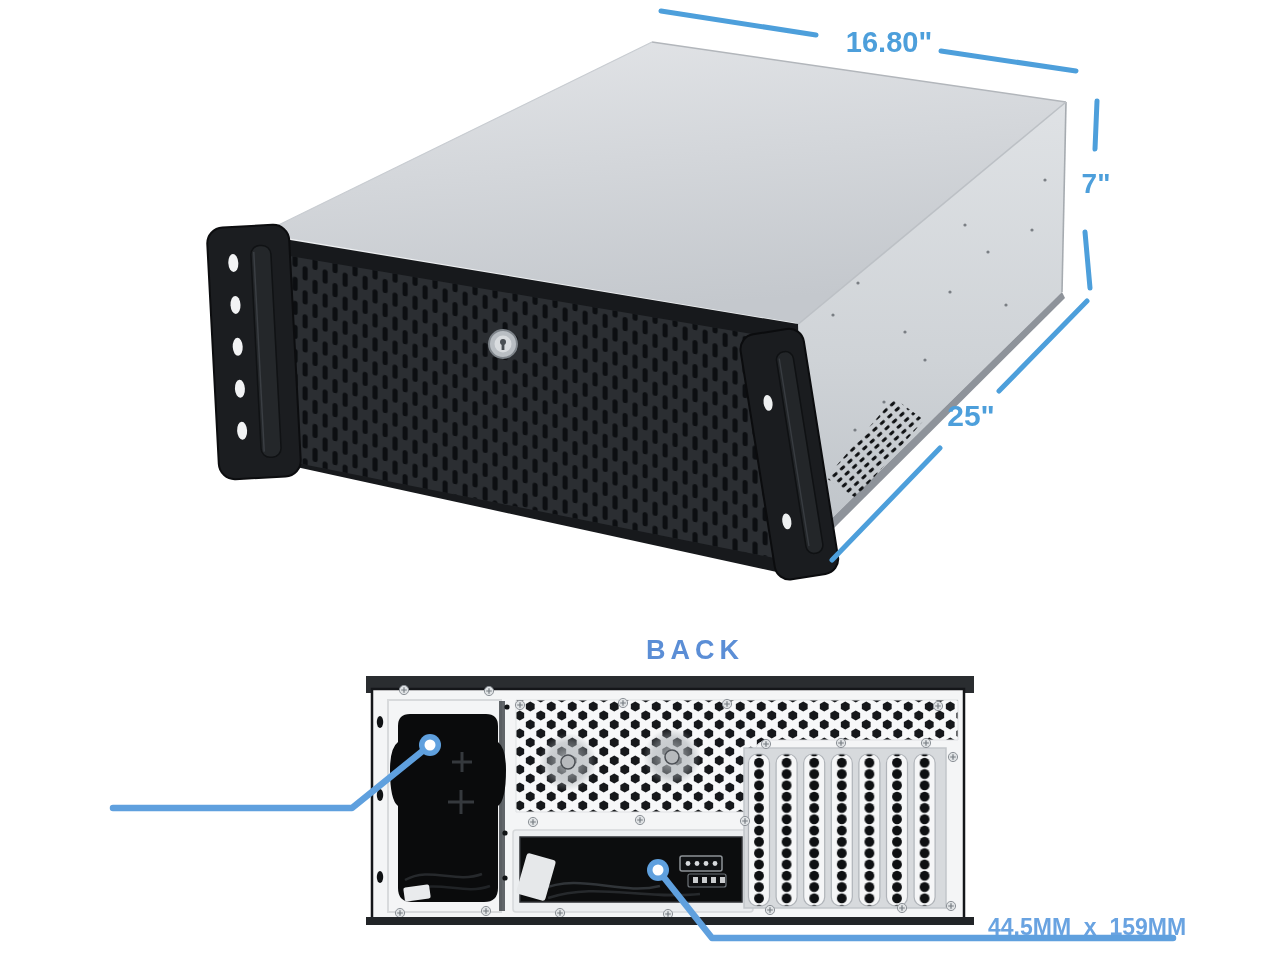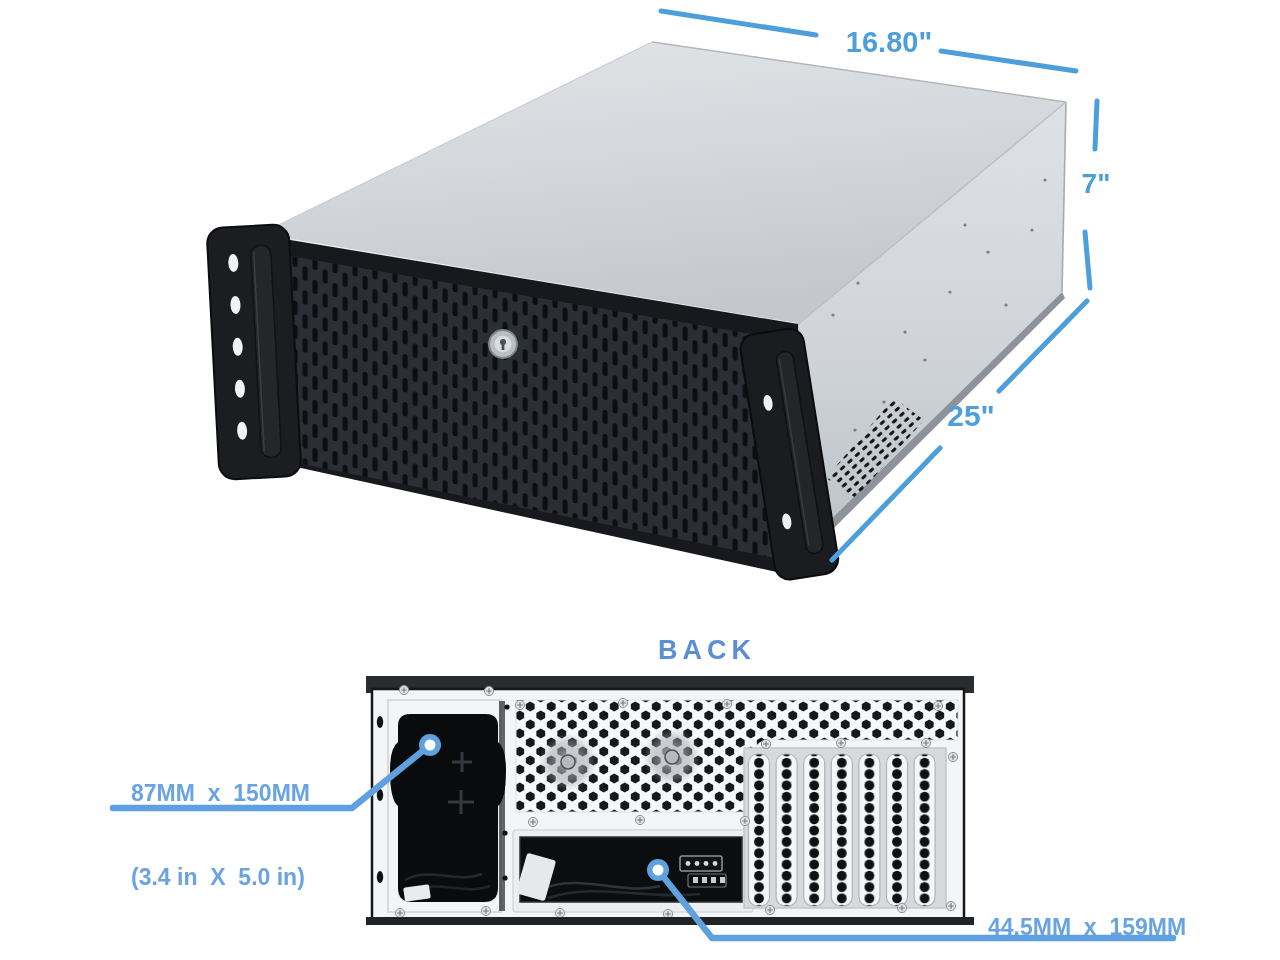--- a/index.html
+++ b/index.html
@@ -2,21 +2,21 @@
 <html><head>
 <meta charset="utf-8">
 <style>
   html,body{margin:0;padding:0;background:#ffffff;}
   #canvas{position:relative;width:1280px;height:960px;background:#ffffff;overflow:hidden;
           font-family:"Liberation Sans",sans-serif;}
   #scene{position:absolute;left:0;top:0;}
   .label{position:absolute;color:#4d9fdb;font-weight:bold;white-space:pre;}
   .dim{font-size:29px;text-align:center;}
   .ann{font-size:23px;line-height:28px;color:#69a3e1;}
-  .back-title{font-size:27px;letter-spacing:5px;color:#5b8ed6;text-align:right;}
+  .back-title{font-size:27px;letter-spacing:5px;color:#5b8ed6;text-align:left;}
 </style>
 </head>
 <body>
 
 <div id="canvas">
 
 <svg id="scene" width="1280" height="960" viewBox="0 0 1280 960">
   <defs>
     <linearGradient id="gTop" x1="0" y1="0" x2="0.25" y2="1">
       <stop offset="0" stop-color="#e3e5e8"></stop>
@@ -237,23 +237,19 @@
         <circle cx="658" cy="870" r="5.5" fill="#ffffff"></circle>
   </g>
 </svg>
 
 <div class="label dim" style="left:843px;top:26px;width:92px;">16.80"</div>
 <div class="label dim" style="left:1073px;top:168px;width:46px;font-size:28px;">7"</div>
 <div class="label dim" style="left:940px;top:399px;width:62px;font-size:30px;">25"</div>
 
 <div class="label back-title" style="left:646px;top:635px;width:110px;">BACK</div>
 
-<div class="label ann" style="left:131px;top:723px;">
-  <div>87MM  x  150MM</div>
-  <div>(3.4 in  X  5.0 in)</div>
-</div>
 
 <div class="label ann" style="left:988px;top:857px;">
   <div>44.5MM  x  159MM</div>
   
 </div>
 
 </div>
 
 </body></html>

